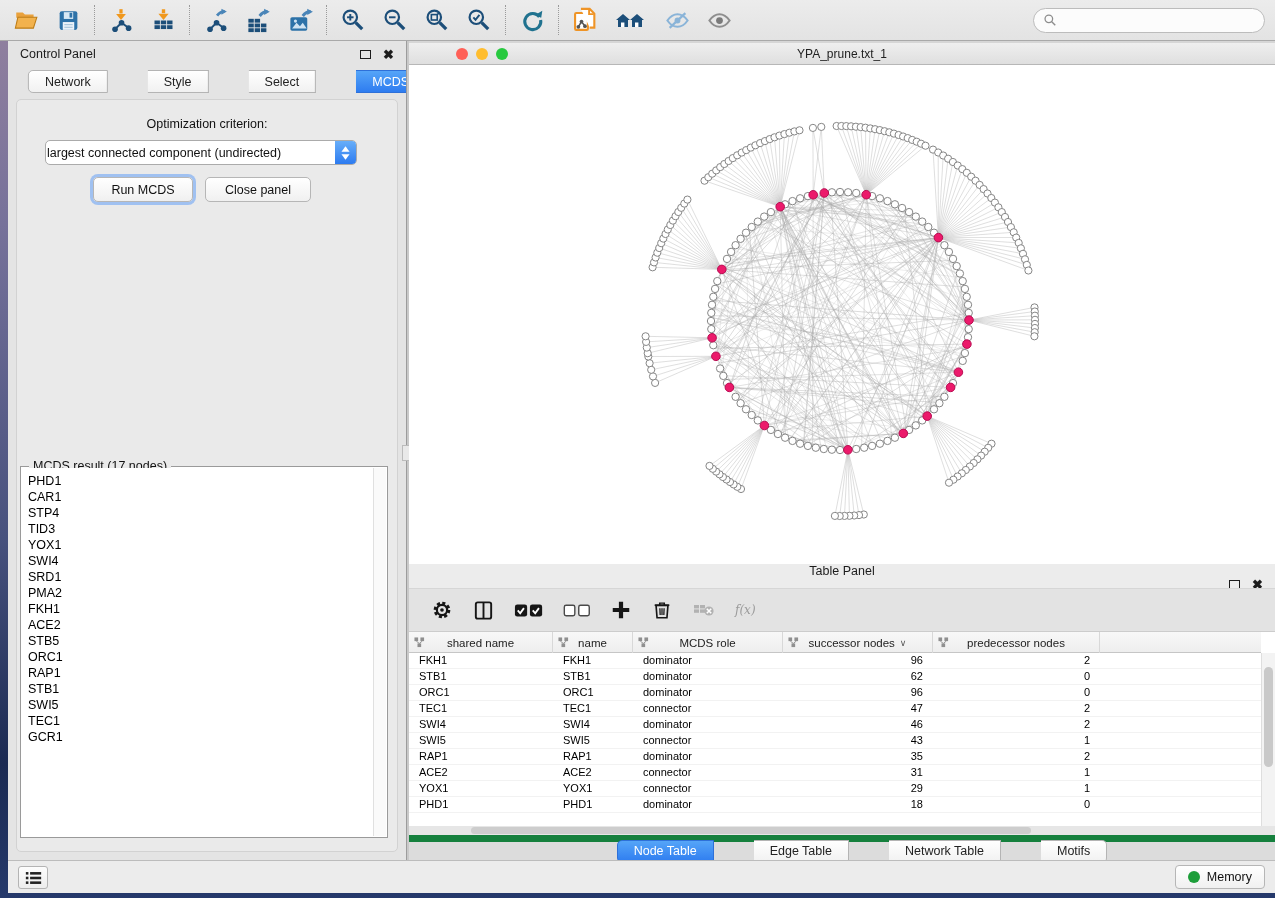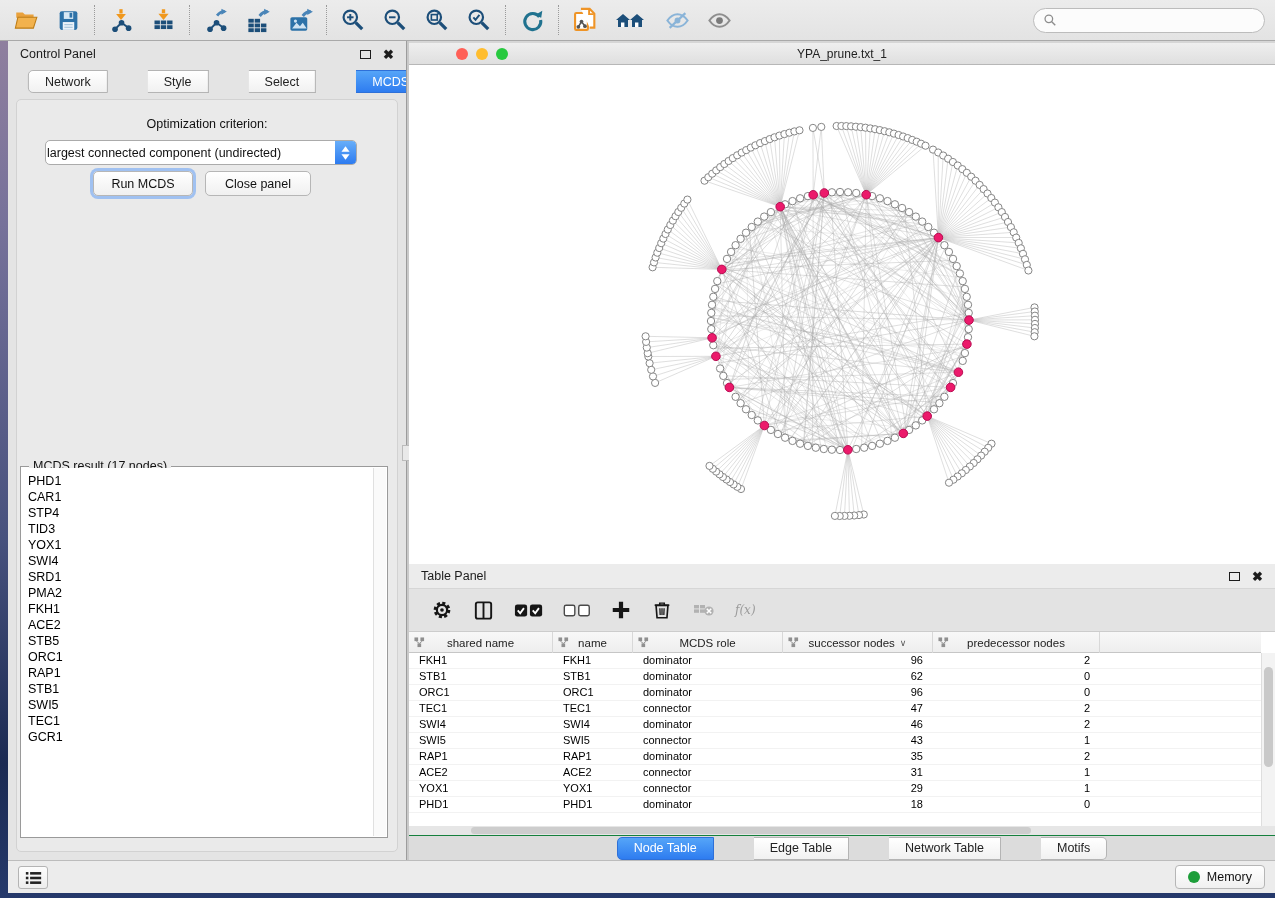--- a/index.html
+++ b/index.html
@@ -37,21 +37,21 @@
   .seg-tab.sel { background:linear-gradient(#55a5f8,#2e7cf0); color:#fff; border-color:#2e70d8; }
   .cp-inner { position:absolute; left:8px; top:58px; width:382px; height:753px;
     background:#eaeaea; border:1px solid #d2d2d2; border-radius:5px; }
   .opt-label { position:absolute; top:17px; width:100%; text-align:center; font-size:12.5px; color:#111; }
   .dropdown { position:absolute; top:40px; left:28px; width:312px; height:25px; background:#fff;
     border:1px solid #ababab; border-radius:5px; display:flex; align-items:center; cursor:pointer; }
   .dropdown-text { flex:1; padding-left:1px; font-size:12.5px; color:#111; white-space:nowrap; }
   .dropdown-stepper { width:21px; height:23px; margin:0; border-radius:0 4px 4px 0;
     background:linear-gradient(#67aef9,#2d7bf0); display:flex; flex-direction:column; align-items:center; justify-content:center; gap:2px; }
   .dropdown-stepper svg { display:block; }
-  .btn-row { position:absolute; top:71px; left:0; width:100%; height:26px; }
+  .btn-row { position:absolute; top:77px; left:0; width:100%; height:26px; }
   .push-btn { position:absolute; height:25px; background:linear-gradient(#ffffff,#f0f0f0);
     border:1px solid #b6b6b6; border-radius:5px; font-size:12.5px; color:#111;
     display:flex; align-items:center; justify-content:center; cursor:pointer; font-family:"Liberation Sans",sans-serif; }
   .btn-run { left:76px; width:100px; box-shadow:0 0 0 3px rgba(110,165,245,0.6); }
   .btn-close { left:188px; width:106px; }
   .mcds-fieldset { position:absolute; left:3px; top:366px; width:368px; height:372px;
     border:1px solid #9a9a9a; background:#fff; }
   .mcds-legend { position:absolute; top:-8px; left:8px; background:#eaeaea; padding:0 4px; font-size:12.5px; color:#111; }
   .mcds-list { position:absolute; inset:1px 14px 1px 1px; background:#fff; overflow:hidden; padding:5px 0 0 6px; }
   .mcds-item { font-size:12.5px; line-height:16px; color:#000; }
@@ -63,21 +63,21 @@
   .right-pane { position:absolute; left:401px; top:0; width:866px; height:819px; background:#d6d6d6; }
   .net-window { position:absolute; left:0; top:2px; width:866px; height:521px; background:#fff; }
   .net-titlebar { position:absolute; left:0; top:0; width:100%; height:22px;
     background:linear-gradient(#efefef,#dfdfdf); border-bottom:1px solid #b7b7b7; display:flex; align-items:center;padding-left:37px; }
   .traffic { display:flex; gap:8px; padding-left:10px; }
   .tl { width:12px; height:12px; border-radius:50%; cursor:pointer; }
   .net-title { position:absolute; left:0; width:100%; text-align:center; font-size:12px; color:#222; }
   .net-canvas { position:absolute; left:0; top:22px; width:866px; height:499px; background:#fff; overflow:hidden; }
   
   .table-panel { position:absolute; left:0; top:523px; width:866px; height:296px; background:#ececec; }
-  .tp-header { position:absolute; top:0; left:0; width:100%; height:24px; display:flex; align-items:center; padding:0 12px; }
+  .tp-header { position:absolute; top:0; left:0; width:100%; height:24px; display:flex; align-items:center; padding:0 12px;flex-direction:column; }
   .tp-title { font-size:12.5px; color:#1c1c1c; }
   .tp-toolbar { position:absolute; top:24px; left:0; width:100%; height:44px; background:#e3e3e3;
     border-top:1px solid #d6d6d6; border-bottom:1px solid #cccccc; display:flex; align-items:center; gap:19px; padding:0 22px; }
   .tpt-btn { display:flex; align-items:center; justify-content:center; cursor:pointer; }
   .fx-label { font-family:"DejaVu Serif", serif; font-style:italic; font-size:12px; color:#9b9b9b; }
   .table-wrap { position:absolute; top:68px; left:0; width:866px; height:194px; background:#fff; }
   .thead { position:absolute; top:0; left:0; width:852px; height:21px;
     background:linear-gradient(#f8f8f8,#eeeeee); border-bottom:1px solid #c6c6c6; display:flex; }
   .th { position:relative; height:21px; border-right:1px solid #d8d8d8; display:flex; align-items:center; justify-content:center;
     gap:5px; font-size:11.5px; color:#222; }
@@ -85,21 +85,21 @@
   .sort-chev { font-size:9px; color:#555; }
   .tbody { position:absolute; top:21px; left:0; width:852px; height:160px; }
   .trow { display:flex; height:16px; border-bottom:1px solid #f2f2f2; }
   .td { font-size:11px; color:#000; padding:1px 8px 0 10px; white-space:nowrap; overflow:hidden; }
   .td.num { text-align:right; padding-right:10px; }
   .v-scroll { position:absolute; top:21px; right:0; width:14px; height:173px; background:#f3f3f3; border-left:1px solid #dedede; }
   .v-thumb { position:absolute; left:2px; top:14px; width:9px; height:100px; background:#c9c9c9; border-radius:5px; }
   .h-scroll { position:absolute; top:262px; left:0; width:866px; height:9px; background:#e6e6e6; }
   .h-thumb { position:absolute; left:62px; top:1px; width:560px; height:7px; background:#cdcdcd; border-radius:4px; }
   .tp-tabbar { position:absolute; top:271px; left:0; width:866px; height:25px; background:#dcdcdc;
-    border-top:1px solid #15803d; display:flex; align-items:center; justify-content:center; }
+    border-top:7px solid #15803d; display:flex; align-items:center; justify-content:center; }
   
   .status-bar { position:absolute; left:0; top:819px; width:1267px; height:33px; background:#ececec; border-top:1px solid #bcbcbc; }
   .status-left-btn { position:absolute; left:10px; top:5px; width:30px; height:23px;
     background:linear-gradient(#fdfdfd,#ededed); border:1px solid #b4b4b4; border-radius:3px;
     display:flex; align-items:center; justify-content:center; cursor:pointer; }
   .memory-btn { position:absolute; right:10px; top:4px; height:24px; padding:0 12px;
     background:linear-gradient(#ffffff,#f0f0f0); border:1px solid #b6b6b6; border-radius:4px;
     display:flex; align-items:center; gap:7px; font-size:12.5px; color:#111; cursor:pointer; }
   .mem-dot { width:12px; height:12px; border-radius:50%; background:#1d9e3a; }
 </style>

